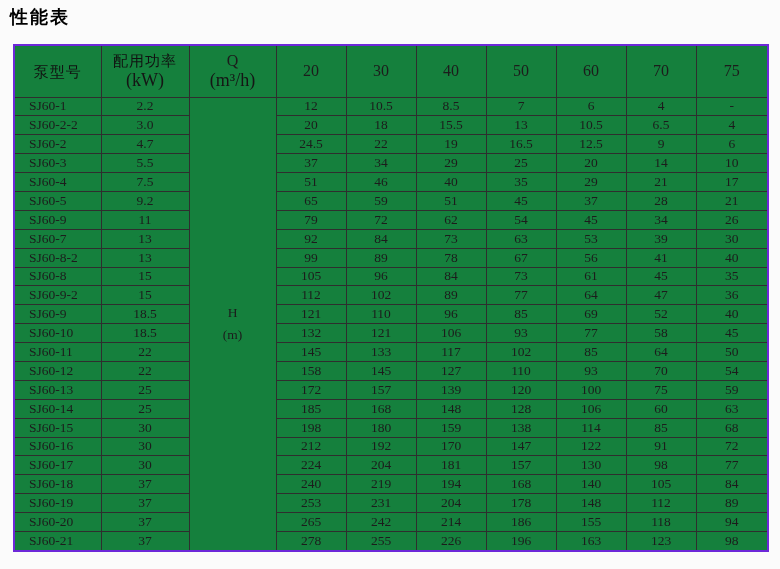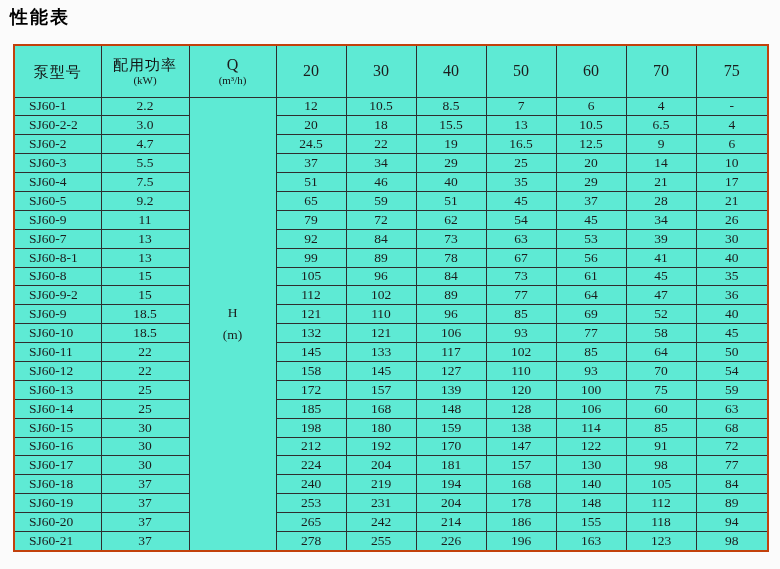--- a/index.html
+++ b/index.html
@@ -14,36 +14,36 @@
   .title {
     position: absolute; left: 10px; top: 5px;
     font-family: Liberation Sans, sans-serif;
     font-weight: 700; font-size: 18px;
     letter-spacing: 2px; color: #000;
   }
   table.perf {
     position: absolute; left: 13px; top: 44px;
     width: 754px; height: 508px;
     border-collapse: collapse; table-layout: fixed;
-    background: #5eead4;
-    border: 2px solid #c2410c;
+    background: #15803d;
+    border: 2px solid #6d28d9;
   }
   .perf th, .perf td {
     border: 1px solid #2e2e2e;
     text-align: center; vertical-align: middle;
     padding: 0; font-weight: normal;
     white-space: nowrap; overflow: hidden;
   }
   .perf thead tr { height: 52px; }
   .cn {
     font-family: "Liberation Sans", sans-serif;
     font-size: 15px; letter-spacing: 1px; color: #111;
     line-height: 1.15;
   }
-  .sub { font-size: 11px; line-height: 1.15; color: #151515; }
+  .sub { font-size: 18px; line-height: 1.15; color: #151515; }
   .qline { font-size: 16px; line-height: 1.15; }
   th.flow { font-size: 16px; }
   .perf tbody td { font-size: 13.5px; }
   td.model { text-align: left; padding-left: 14px; margin-left: 28px; }
   td.merged { font-size: 15px; line-height: 1.6; }
 </style>
 </head>
 <body>
 
 <div class="title">性能表</div>
@@ -172,21 +172,21 @@
         <td>13</td>
         <td>92</td>
         <td>84</td>
         <td>73</td>
         <td>63</td>
         <td>53</td>
         <td>39</td>
         <td>30</td>
       </tr>
       <tr>
-        <td class="model">SJ60-8-1</td>
+        <td class="model">SJ60-8-2</td>
         <td>13</td>
         <td>99</td>
         <td>89</td>
         <td>78</td>
         <td>67</td>
         <td>56</td>
         <td>41</td>
         <td>40</td>
       </tr>
       <tr>

